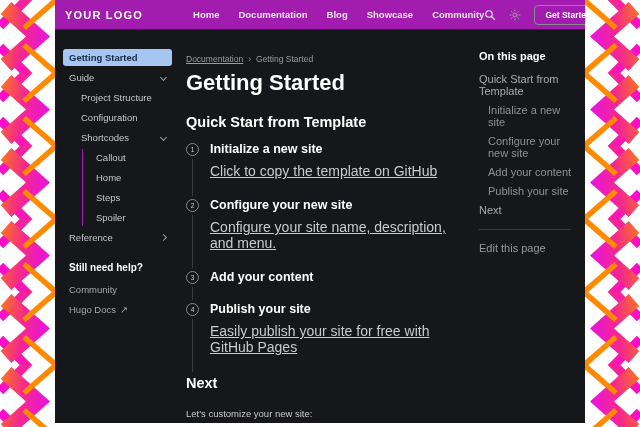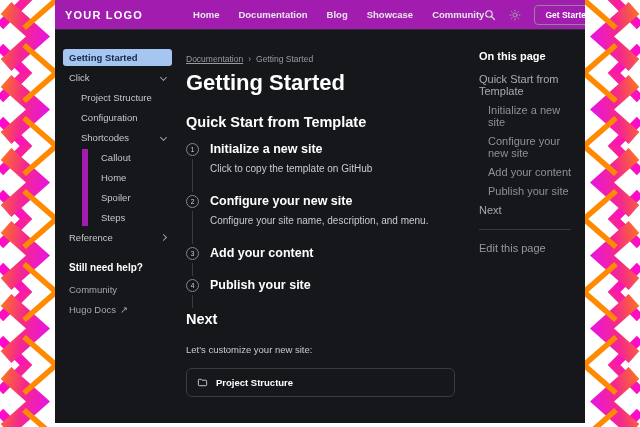--- a/index.html
+++ b/index.html
@@ -29,39 +29,39 @@
   .btn-cta{border:1px solid #8a8b90;border-radius:4px;color:#fff;font-size:8.5px;font-weight:700;
     padding:4px 10px;background:transparent;cursor:pointer;white-space:nowrap;font-family:inherit;}
   
   .cols{display:flex;flex:1;min-height:0;}
   
   .sidebar{width:123px;flex:0 0 123px;box-sizing:border-box;padding:19px 6px 0 8px;font-size:9.5px;}
   .s-item{display:flex;align-items:center;justify-content:space-between;
     padding:3px 6px;margin-bottom:3px;color:#c6c7cb;cursor:pointer;border-radius:3px;}
   .s-item.active{background:#a5c6f0;color:#16294a;font-weight:600;}
   .s-item.lvl1{margin-left:12px;}
-  .s-group{margin-left:19px;border-left:6px solid #a21caf;padding-left:7px;}
+  .s-group{margin-left:19px;border-left:1px solid #a21caf;padding-left:7px;}
   .chev{width:4px;height:4px;border-right:1px solid #9a9b9f;border-bottom:1px solid #9a9b9f;display:inline-block;}
   .chev.down{transform:rotate(45deg);}
   .chev.right{transform:rotate(-45deg);}
   .help-h{color:#fff;font-weight:700;font-size:10px;margin:16px 6px 8px;}
   .help-link{color:#a7a8ad;padding:3px 6px;margin-bottom:3px;display:flex;gap:4px;align-items:center;cursor:pointer;}
   
   .main{flex:1;min-width:0;box-sizing:border-box;padding:24px 18px 0 8px;}
   .breadcrumb{font-size:8.5px;color:#9a9b9f;display:flex;gap:5px;align-items:center;}
   .breadcrumb .b-link{text-decoration:underline;cursor:pointer;color:#9a9b9f;}
   h1{font-size:22px;line-height:1.1;color:#fff;margin:7px 0 0;font-weight:700;}
   h2{font-size:14.5px;color:#fff;margin:19px 0 12px;font-weight:700;}
   .step{position:relative;padding-left:24px;margin-bottom:18px;}
   .step::after{content:"";position:absolute;left:6px;top:17px;bottom:-16px;width:1px;background:#3a3b40;}
   .step:last-of-type::after{bottom:-8px;}
   .step-num{position:absolute;left:0;top:1px;width:11px;height:11px;border:1px solid #85868b;border-radius:50%;
     color:#d2d3d6;font-size:6.5px;display:flex;align-items:center;justify-content:center;background:#16171a;z-index:1;}
   .step h3{margin:0;font-size:12.5px;color:#fff;font-weight:700;}
-  .step-desc{display:inline-block;margin-top:7px;font-size:10px;color:#c9cacd;cursor:pointer;}
+  .step-desc{display:inline-block;margin-top:7px;font-size:14px;color:#c9cacd;text-decoration:underline;cursor:pointer;}
   .next-intro{font-size:9.5px;color:#c9cacd;margin:17px 0 13px;}
   .card{display:flex;align-items:center;gap:8px;border:1px solid #3a3b40;border-radius:6px;
     padding:8px 10px;margin-bottom:9px;color:#fff;font-size:9.5px;font-weight:700;cursor:pointer;background:transparent;}
   
   .toc{width:112px;flex:0 0 112px;box-sizing:border-box;padding:20px 8px 0 6px;font-size:11px;}
   .toc-h{color:#fff;font-weight:700;margin:0 0 11px;}
   .toc-item{display:block;color:#a9aaae;margin-bottom:7px;cursor:pointer;}
   .toc-item.sub{margin-left:9px;color:#8f9095;}
   .toc-divider{border:none;border-top:1px solid #36373c;margin:13px 6px 12px 0;}
   .toc-edit{color:#97989d;cursor:pointer;display:block;}
@@ -139,45 +139,45 @@
     </div>
   </div>
 
   <div class="cols">
 
     <nav class="sidebar">
       <div class="s-item active">
         <span>Getting Started</span>
       </div>
       <div class="s-item">
-        <span>Click</span>
+        <span>Guide</span>
         <span class="chev down"></span>
       </div>
       <div class="s-item lvl1">
         <span>Project Structure</span>
       </div>
       <div class="s-item lvl1">
         <span>Configuration</span>
       </div>
       <div class="s-item lvl1">
         <span>Shortcodes</span>
         <span class="chev down"></span>
       </div>
       <div class="s-group">
         <div class="s-item">
           <span>Callout</span>
         </div>
         <div class="s-item">
           <span>Home</span>
         </div>
         <div class="s-item">
+          <span>Steps</span>
+        </div>
+        <div class="s-item">
           <span>Spoiler</span>
-        </div>
-        <div class="s-item">
-          <span>Steps</span>
         </div>
       </div>
       <div class="s-item">
         <span>Reference</span>
         <span class="chev right"></span>
       </div>
 
       <div class="help-h">Still need help?</div>
       <div class="help-link">
         <span>Community</span>
@@ -207,20 +207,21 @@
         <h3>Configure your new site</h3>
         <span class="step-desc">Configure your site name, description, and menu.</span>
       </div>
       <div class="step">
         <span class="step-num">3</span>
         <h3>Add your content</h3>
       </div>
       <div class="step">
         <span class="step-num">4</span>
         <h3>Publish your site</h3>
+        <span class="step-desc">Easily publish your site for free with GitHub Pages</span>
       </div>
 
       <h2>Next</h2>
       <p class="next-intro">Let's customize your new site:</p>
 
       <div class="card">
         <svg width="11" height="11" viewBox="0 0 24 24" fill="none" stroke="#d6d7da" stroke-width="2">
           <path d="M3 7a2 2 0 0 1 2-2h4l2 2h8a2 2 0 0 1 2 2v8a2 2 0 0 1-2 2H5a2 2 0 0 1-2-2z"></path>
         </svg>
         <span>Project Structure</span>

